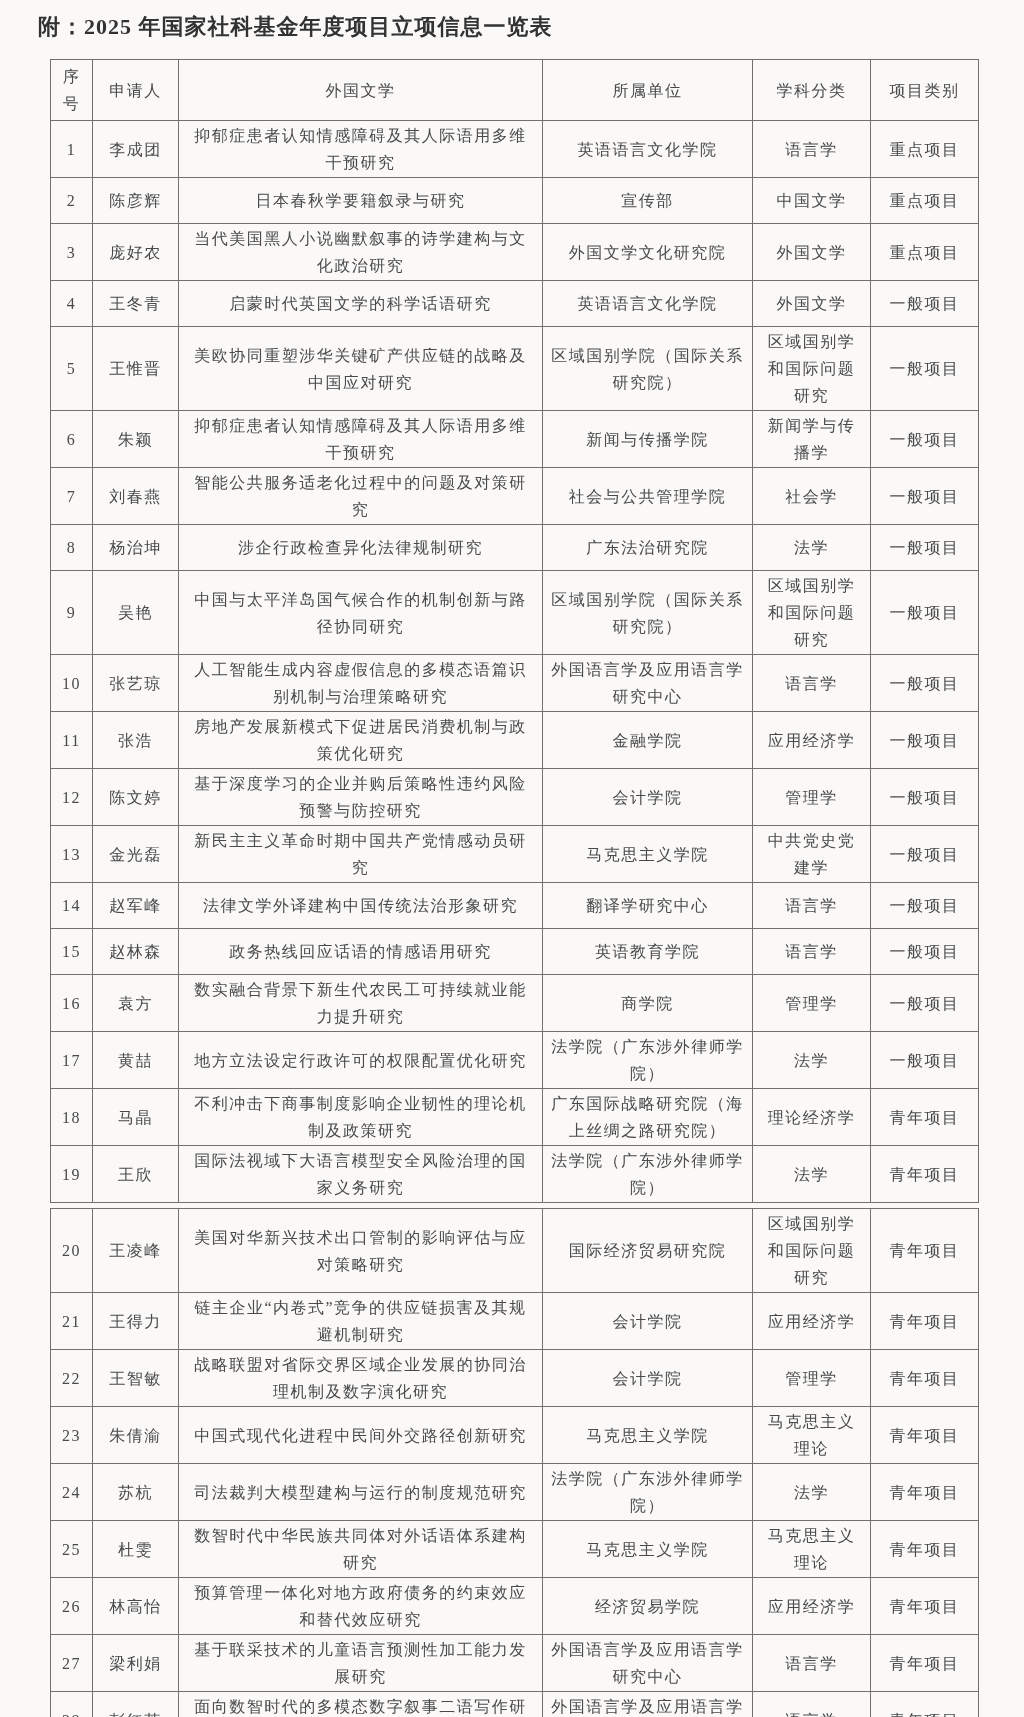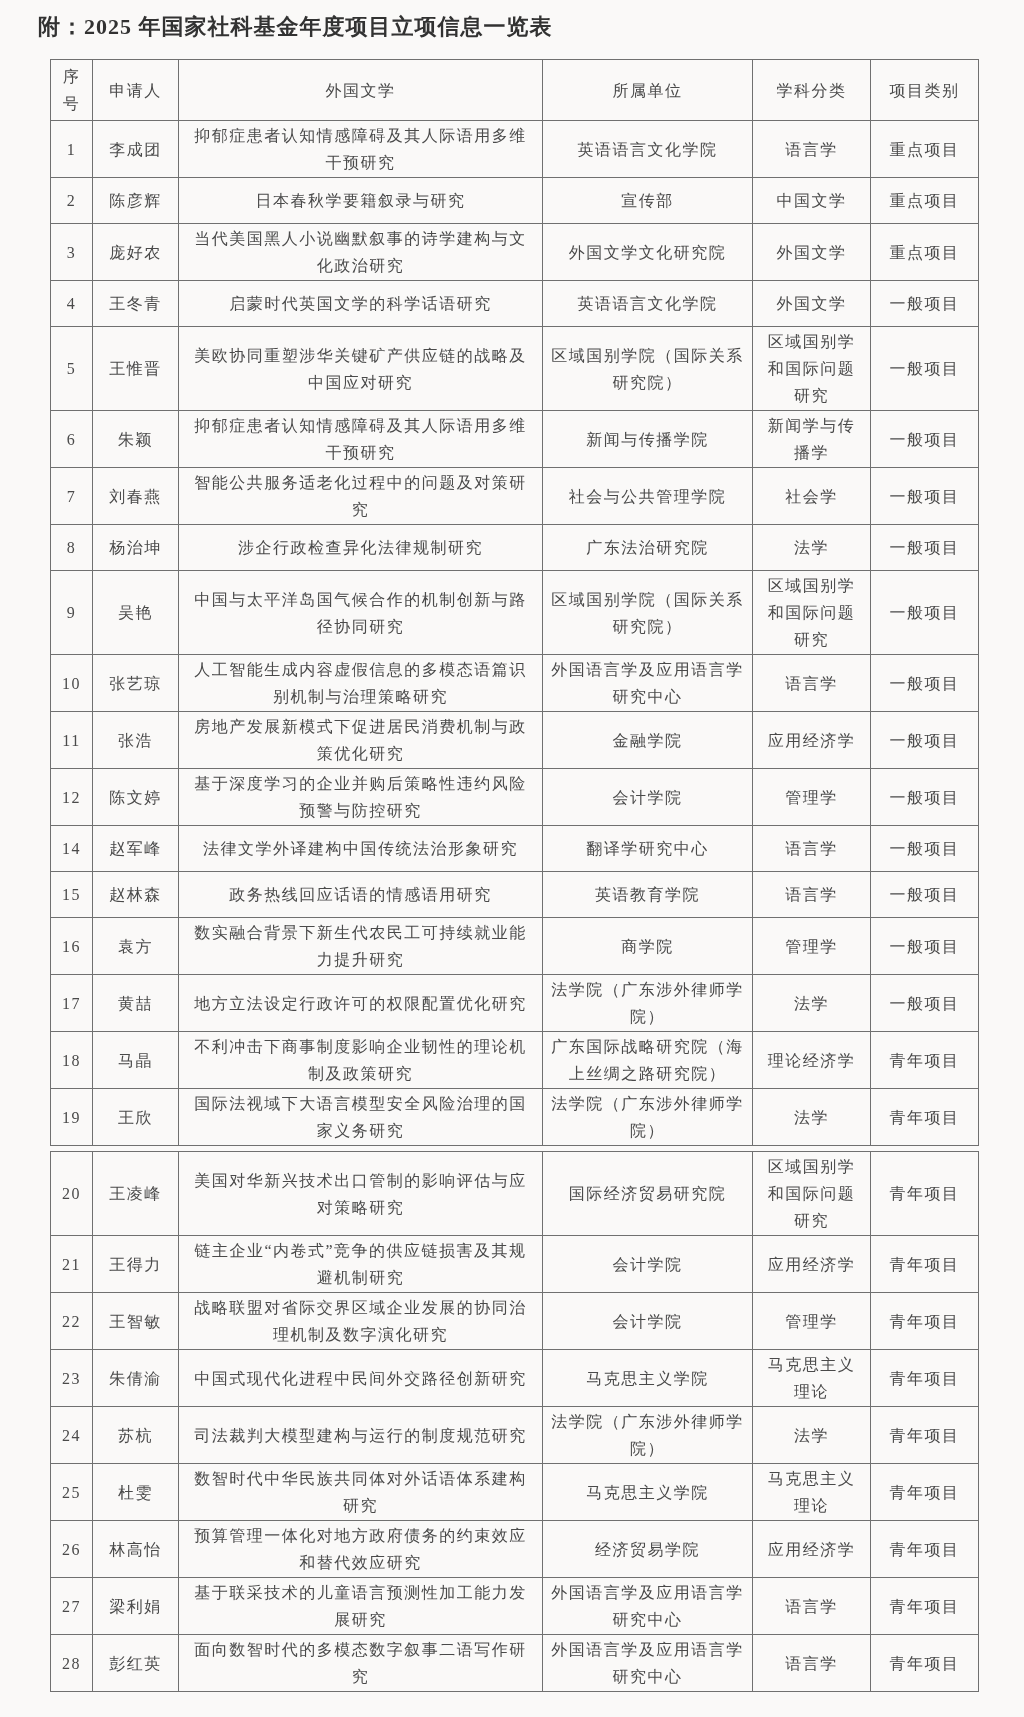--- a/index.html
+++ b/index.html
@@ -182,20 +182,28 @@
           </tr>
           <tr>
             <td class="cell-no">12</td>
             <td class="cell-applicant">陈文婷</td>
             <td class="cell-project">基于深度学习的企业并购后策略性违约风险预警与防控研究</td>
             <td class="cell-unit">会计学院</td>
             <td class="cell-discipline">管理学</td>
             <td class="cell-category">一般项目</td>
           </tr>
           <tr>
+            <td class="cell-no">13</td>
+            <td class="cell-applicant">金光磊</td>
+            <td class="cell-project">新民主主义革命时期中国共产党情感动员研究</td>
+            <td class="cell-unit">马克思主义学院</td>
+            <td class="cell-discipline">中共党史党建学</td>
+            <td class="cell-category">一般项目</td>
+          </tr>
+          <tr>
             <td class="cell-no">14</td>
             <td class="cell-applicant">赵军峰</td>
             <td class="cell-project">法律文学外译建构中国传统法治形象研究</td>
             <td class="cell-unit">翻译学研究中心</td>
             <td class="cell-discipline">语言学</td>
             <td class="cell-category">一般项目</td>
           </tr>
           <tr>
             <td class="cell-no">15</td>
             <td class="cell-applicant">赵林森</td>

